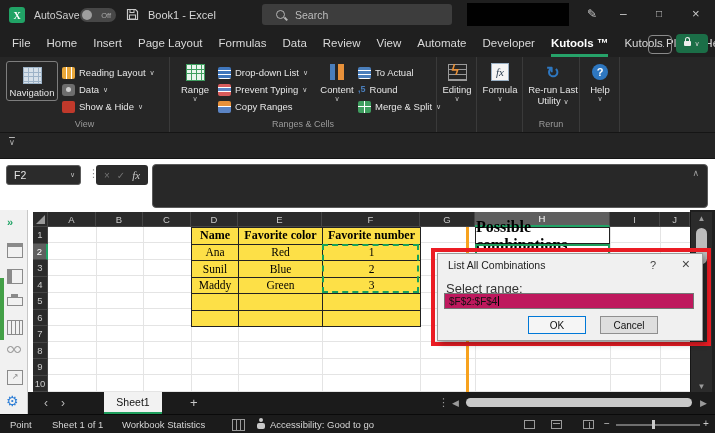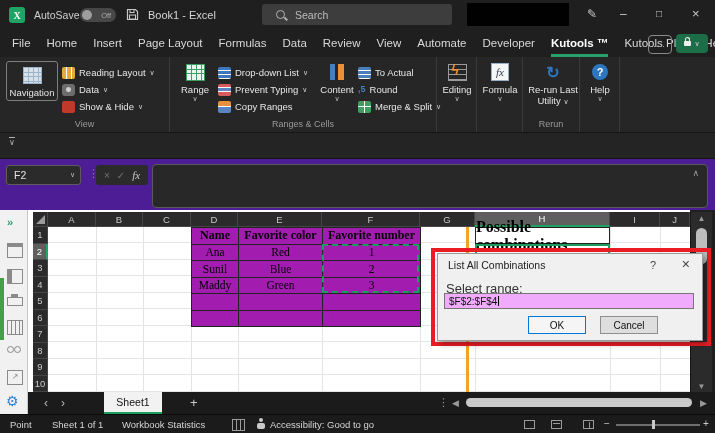--- a/index.html
+++ b/index.html
@@ -62,21 +62,21 @@
   .ic-content{width:14px;height:16px;background:linear-gradient(90deg,#4a7ebb 0 5px,transparent 5px 8px,#e8913a 8px 13px);}
   .ic-edit{position:relative;width:17px;height:15px;border:1px solid #9a9a9a;background:repeating-linear-gradient(to bottom,transparent 0 4px,#9a9a9a 4px 5px);}
   .ic-edit::after{content:"ϟ";position:absolute;left:3px;top:-3px;color:#e8913a;font-size:14px;font-weight:bold;}
   .ic-fx{width:16px;height:16px;background:#f5f5f5;border:1px solid #9ab0c4;color:#2c3e50;font-family:"Liberation Serif",serif;font-style:italic;font-size:11px;display:flex;align-items:center;justify-content:center;}
   .ic-rerun{color:#2e77c0;font-size:16px;font-weight:bold;}
   .ic-help{width:16px;height:16px;border-radius:50%;background:#2e77c0;color:#fff;font-size:11px;font-weight:bold;display:flex;align-items:center;justify-content:center;}
   
   .pinrow{left:0;top:133px;width:715px;height:26px;background:#242424;border-bottom:1px solid #151515;box-sizing:border-box;}
   .pinic{left:9px;top:5px;color:#b5b5b5;font-size:8px;text-decoration:overline;}
   
-  .frow{left:0;top:159px;width:715px;height:51px;background:#4c1d95;}
+  .frow{left:0;top:159px;width:715px;height:51px;background:#ffffff;}
   .namebox{left:6px;top:6px;width:75px;height:20px;background:#2b2b2b;border:1px solid #5c5c5c;border-radius:3px;box-sizing:border-box;display:flex;align-items:center;}
   .namebox .nb{margin-left:7px;font-size:10.5px;color:#e3e3e3;flex:1;}
   .namebox .dd{margin-right:5px;color:#bdbdbd;}
   .fdots{left:88px;top:8px;color:#8a8a8a;font-size:11px;}
   .fxgroup{left:96px;top:6px;width:52px;height:20px;background:#2b2b2b;border-radius:3px;display:flex;align-items:center;justify-content:center;gap:7px;}
   .fxgroup .gx{color:#737373;font-size:10px;}
   .fxgroup .gfx{color:#c9c9c9;font-family:"Liberation Serif",serif;font-style:italic;font-size:11px;}
   .finput{left:152px;top:5px;width:556px;height:44px;background:#282828;border:1px solid #5a5a5a;border-radius:4px;box-sizing:border-box;}
   .fcollapse{right:8px;top:3px;color:#999;font-size:9px;position:absolute;}
   
@@ -100,40 +100,40 @@
   .corner{left:33px;top:212px;width:15px;height:15px;background:#2b2b2b;border-right:1px solid #454545;border-bottom:1px solid #454545;box-sizing:border-box;}
   .corner::after{content:"";position:absolute;right:2px;bottom:2px;width:0;height:0;border-left:9px solid transparent;border-bottom:9px solid #9a9a9a;}
   .colhdr{left:48px;top:212px;height:15px;display:flex;}
   .ch{box-sizing:border-box;border-right:1px solid #454545;border-bottom:1px solid #454545;background:#2b2b2b;color:#c9c9c9;font-size:9.5px;display:flex;align-items:center;justify-content:center;}
   .ch.sel{background:#5f5f5f;border-bottom:2px solid #21a366;color:#fff;}
   .rowhdrs{left:33px;top:227px;width:15px;}
   .rh{box-sizing:border-box;height:16.5px;background:#2b2b2b;border-bottom:1px solid #454545;border-right:1px solid #454545;color:#c9c9c9;font-size:9.5px;display:flex;align-items:center;justify-content:center;}
   .rh.sel{background:#5f5f5f;border-right:2px solid #21a366;color:#fff;}
   .grid{left:48px;top:227px;width:642px;height:165px;background-color:#fff;background-image:repeating-linear-gradient(to bottom,transparent 0 15.5px,#e4e4e4 15.5px 16.5px);}
   .vline{position:absolute;top:227px;height:165px;width:1px;background:#e4e4e4;}
-  .dtable{left:191px;top:227px;display:grid;grid-template-columns:47px 84px 98px;grid-auto-rows:16.5px;font-family:"Liberation Serif",serif;font-size:11.5px;color:#000;border-top:1px solid #222;border-left:1px solid #222;background:#a21caf;z-index:2;}
+  .dtable{left:191px;top:227px;display:grid;grid-template-columns:47px 84px 98px;grid-auto-rows:16.5px;font-family:"Liberation Serif",serif;font-size:11.5px;color:#000;border-top:1px solid #222;border-left:1px solid #222;background:#fde047;z-index:2;}
   .tc{box-sizing:border-box;border-right:1px solid #222;border-bottom:1px solid #222;display:flex;align-items:center;justify-content:center;}
   .tc.hdr{font-weight:bold;font-size:12px;}
   .hcell{left:475px;top:227px;width:135px;height:17px;border:1px solid #222;box-sizing:border-box;background:#fff;font-family:"Liberation Serif",serif;font-weight:bold;font-size:16px;color:#000;display:flex;align-items:center;justify-content:center;z-index:2;}
   .h2cell{left:475px;top:243.5px;width:135px;height:17px;border:2px solid #1f9d5b;box-sizing:border-box;z-index:2;}
   .ants{left:322px;top:244px;width:97px;height:49px;border:2px dashed #17a25a;box-sizing:border-box;z-index:3;}
   .orangeline{left:466px;top:227px;width:3px;height:165px;background:#f7a21e;z-index:3;}
   
   .vscroll{left:690px;top:212px;width:22px;height:180px;background:#2b2b2b;border-left:1px solid #161616;box-sizing:border-box;}
   .vs-up{position:absolute;left:0;top:2px;width:100%;text-align:center;color:#9a9a9a;font-size:8px;}
   .vs-thumb{position:absolute;left:5px;top:16px;width:11px;height:36px;background:#bdbdbd;border-radius:6px;}
   .vs-down{position:absolute;left:0;bottom:1px;width:100%;text-align:center;color:#9a9a9a;font-size:8px;}
   
   .redframe{left:431px;top:248px;width:280px;height:98px;border:4px solid #ec1c24;box-sizing:border-box;z-index:6;}
   .dialog{left:437px;top:253px;width:266px;height:88px;background:#f0f0f0;border:1px solid #9a9a9a;box-sizing:border-box;box-shadow:3px 3px 6px rgba(0,0,0,.35);z-index:7;color:#1a1a1a;}
   .dlg-title{position:absolute;left:10px;top:5px;font-size:10.5px;color:#222;}
   .dlg-help{position:absolute;right:46px;top:5px;font-size:11px;color:#444;}
   .dlg-close{position:absolute;right:12px;top:2px;font-size:14px;color:#444;}
   .dlg-label{position:absolute;left:8px;top:27px;font-size:13px;color:#333;}
-  .dlg-input{position:absolute;left:6px;top:39px;width:250px;height:16px;background:#f0abfc;border:1px solid #767676;box-sizing:border-box;font-size:10px;color:#111;display:flex;align-items:center;padding-left:4px;}
+  .dlg-input{position:absolute;left:6px;top:39px;width:250px;height:16px;background:#be185d;border:1px solid #767676;box-sizing:border-box;font-size:10px;color:#111;display:flex;align-items:center;padding-left:4px;}
   .caret{display:inline-block;width:1px;height:10px;background:#000;margin-left:1px;}
   .dlg-btn{position:absolute;top:62px;width:58px;height:18px;box-sizing:border-box;font-size:10px;display:flex;align-items:center;justify-content:center;color:#111;}
   .btn-ok{left:90px;background:#f5f5f5;border:1px solid #0078d7;}
   .btn-cancel{left:162px;background:#dedede;border:1px solid #8f8f8f;}
   
   .tabbar{left:28px;top:392px;width:687px;height:22px;background:#1b1b1b;}
   .tnav{position:absolute;top:4px;color:#b9b9b9;font-size:12px;}
   .sheettab{position:absolute;left:76px;top:0;width:58px;height:22px;background:#f2f2f2;color:#111;font-size:10.5px;display:flex;align-items:center;justify-content:center;border-bottom:2px solid #1e9e5c;box-sizing:border-box;}
   .addsheet{position:absolute;left:162px;top:3px;color:#c9c9c9;font-size:13px;}
   .hdots{position:absolute;left:410px;top:4px;color:#9a9a9a;font-size:11px;}

